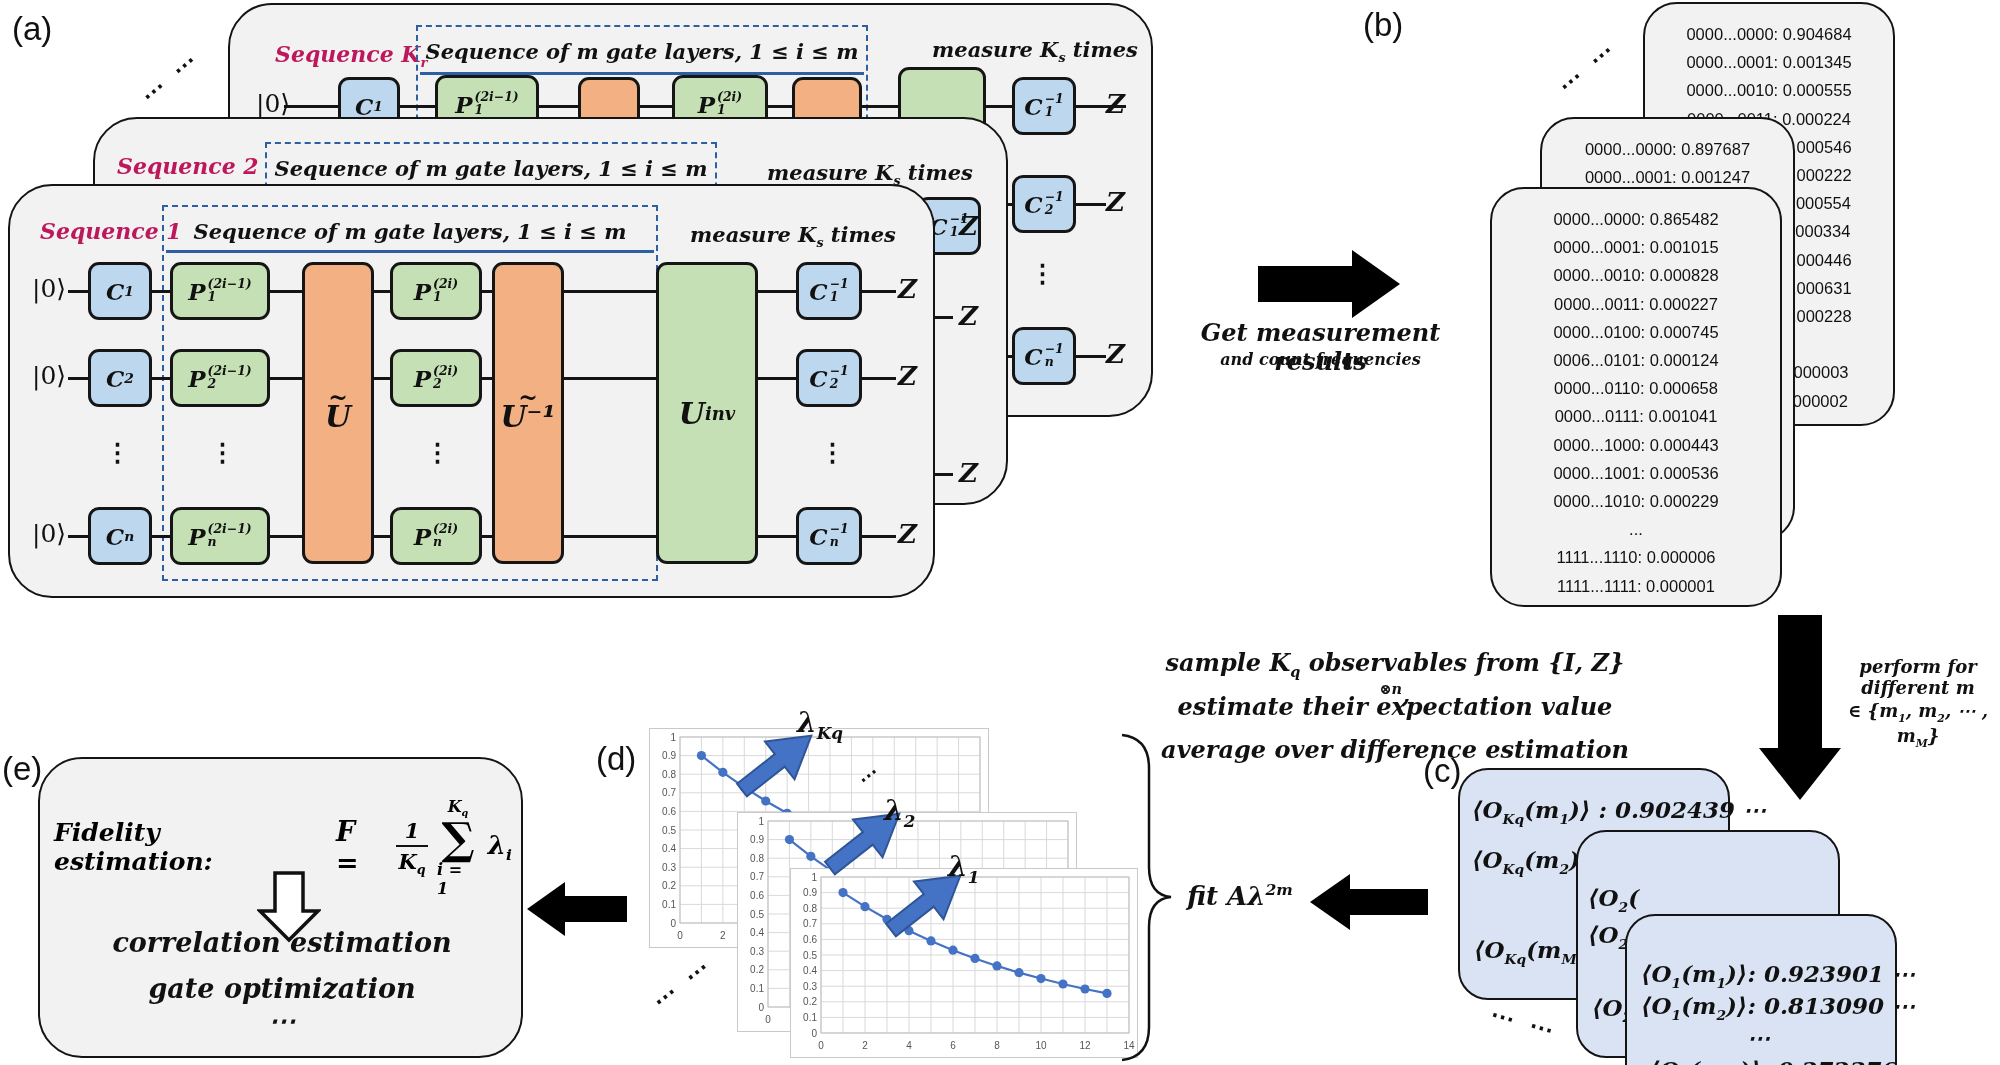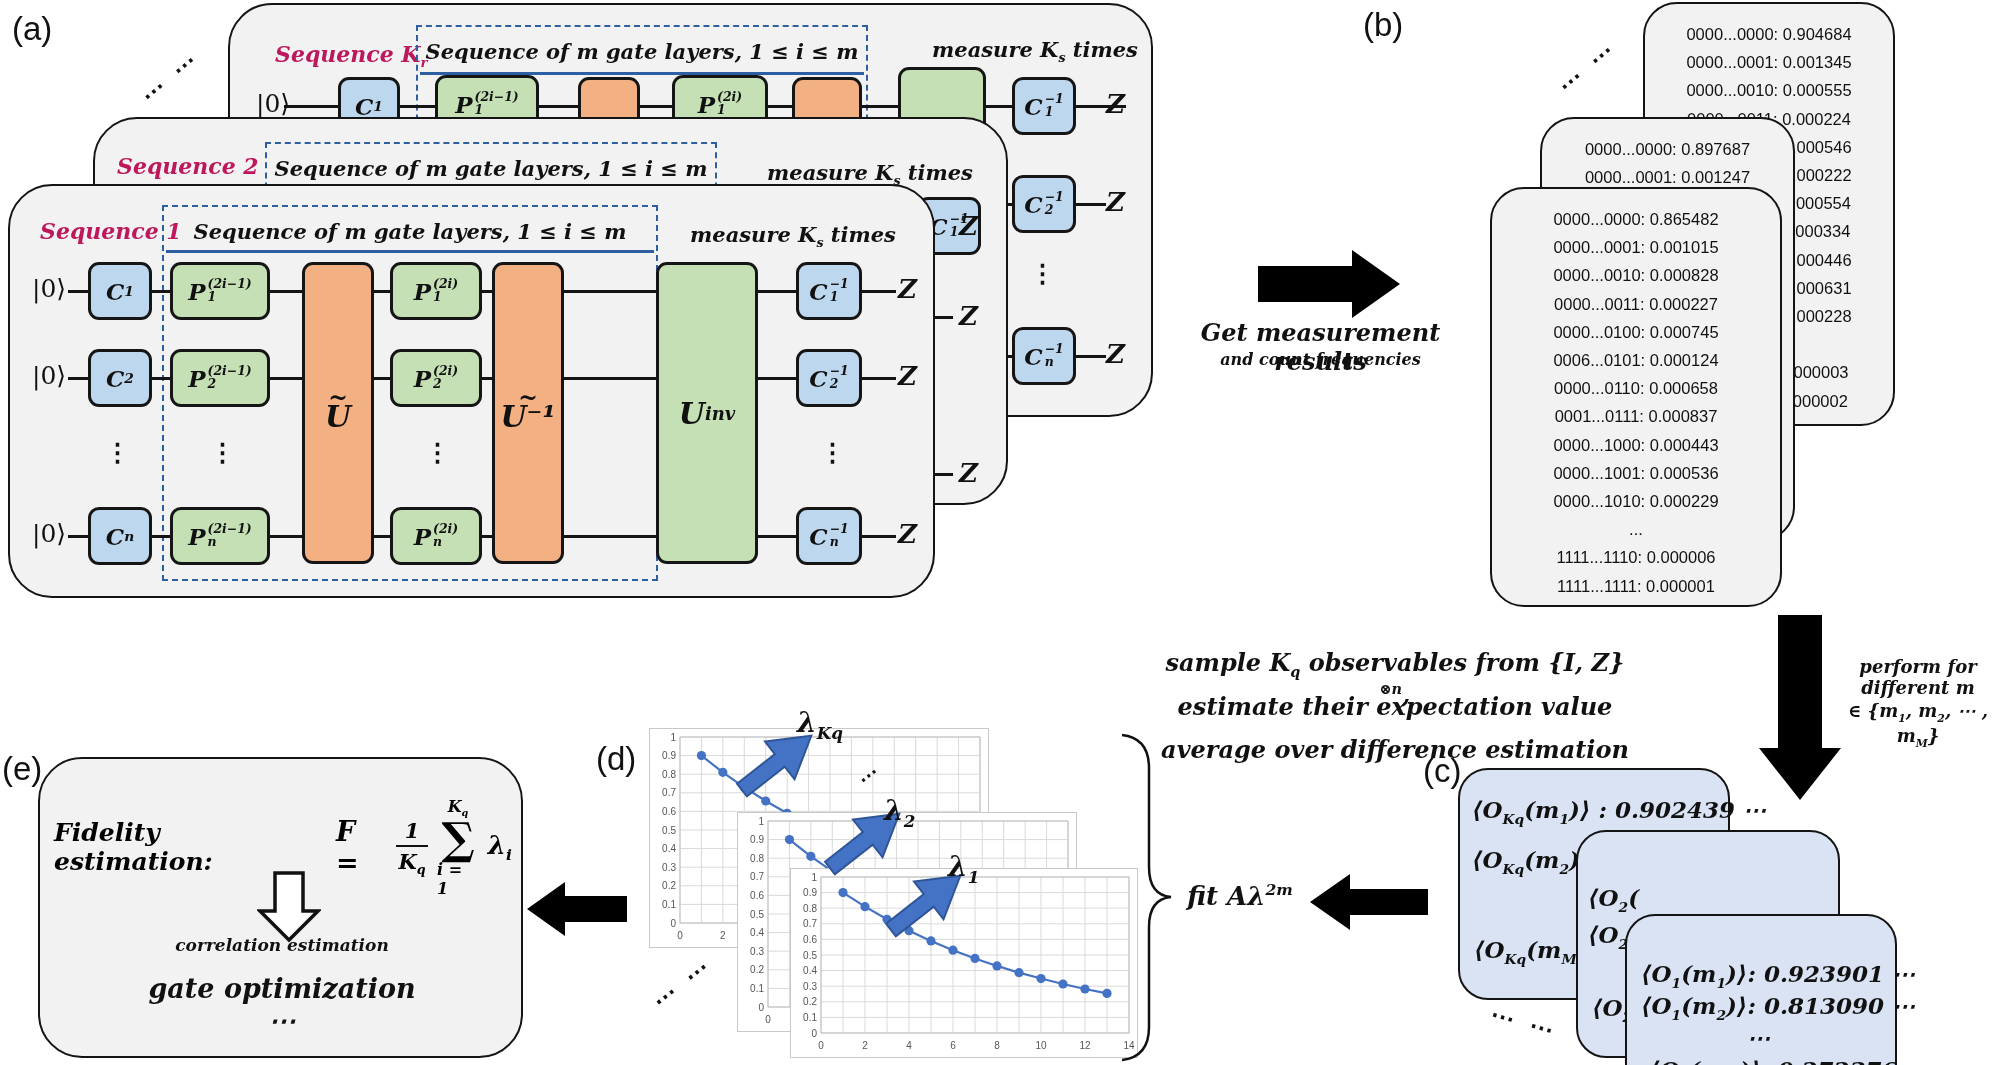--- a/index.html
+++ b/index.html
@@ -215,21 +215,21 @@
   </div>
   <div class="bcard" style="left:1490px;top:187px;width:292px;height:420px;z-index:3;padding-top:16px">
     <div>
         <div class="brow">0000...0000: 0.865482</div>
         <div class="brow">0000...0001: 0.001015</div>
         <div class="brow">0000...0010: 0.000828</div>
         <div class="brow">0000...0011: 0.000227</div>
         <div class="brow">0000...0100: 0.000745</div>
         <div class="brow">0006...0101: 0.000124</div>
         <div class="brow">0000...0110: 0.000658</div>
-        <div class="brow">0001...0111: 0.000837</div>
+        <div class="brow">0000...0111: 0.001041</div>
         <div class="brow">0000...1000: 0.000443</div>
         <div class="brow">0000...1001: 0.000536</div>
         <div class="brow">0000...1010: 0.000229</div>
         <div class="brow">...</div>
         <div class="brow">1111...1110: 0.000006</div>
         <div class="brow">1111...1111: 0.000001</div>
       </div>
   </div>
 
   <div class="itx" style="left:1160px;top:648px;width:470px;font-size:24px">sample K<sub>q</sub> observables from {I, Z}<sup>⊗n</sup>,</div>
@@ -482,21 +482,21 @@
       <span style="display:inline-flex;flex-direction:column;align-items:center;line-height:1">
         <span style="font:italic 700 16px 'DejaVu Serif',serif">K<sub>q</sub></span>
         <span style="font:700 44px 'DejaVu Serif',serif;line-height:.95">∑</span>
         <span style="font:italic 700 16px 'DejaVu Serif',serif">i = 1</span>
       </span>
       <span style="font:italic 700 26px 'DejaVu Serif',serif">λ<sub>i</sub></span>
     </div>
     <svg style="position:absolute;left:217px;top:112px" width="64" height="72">
       <polygon points="18,2 46,2 46,40 61,40 32,69 3,40 18,40" fill="#ffffff" stroke="#111" stroke-width="3.5"></polygon>
     </svg>
-    <div class="itx" style="left:12px;top:176px;width:460px;font-size:17px">correlation estimation</div>
+    <div class="itx" style="left:12px;top:168px;width:460px;font-size:27px">correlation estimation</div>
     <div class="itx" style="left:12px;top:214px;width:460px;font-size:27px">gate optimization</div>
     <div class="itx" style="left:12px;top:246px;width:460px;font-size:27px">⋯</div>
   </div>
 
   <svg style="position:absolute;left:0;top:0;z-index:40;pointer-events:none" width="2000" height="1065">
     <polygon points="1258,266 1352,266 1352,250 1400,284 1352,318 1352,302 1258,302" fill="#000"></polygon>
     <polygon points="1778,615 1822,615 1822,748 1841,748 1800,800 1759,748 1778,748" fill="#000"></polygon>
     <polygon points="1310,902 1350,874 1350,889 1428,889 1428,915 1350,915 1350,930" fill="#000"></polygon>
     <polygon points="527,909 565,882 565,896 627,896 627,922 565,922 565,936" fill="#000"></polygon>
     <path d="M 1122 735 Q 1149 738 1149 768 L 1149 867 Q 1149 895 1171 897 Q 1149 899 1149 927 L 1149 1027 Q 1149 1057 1122 1060" fill="none" stroke="#111" stroke-width="2.5"></path>

